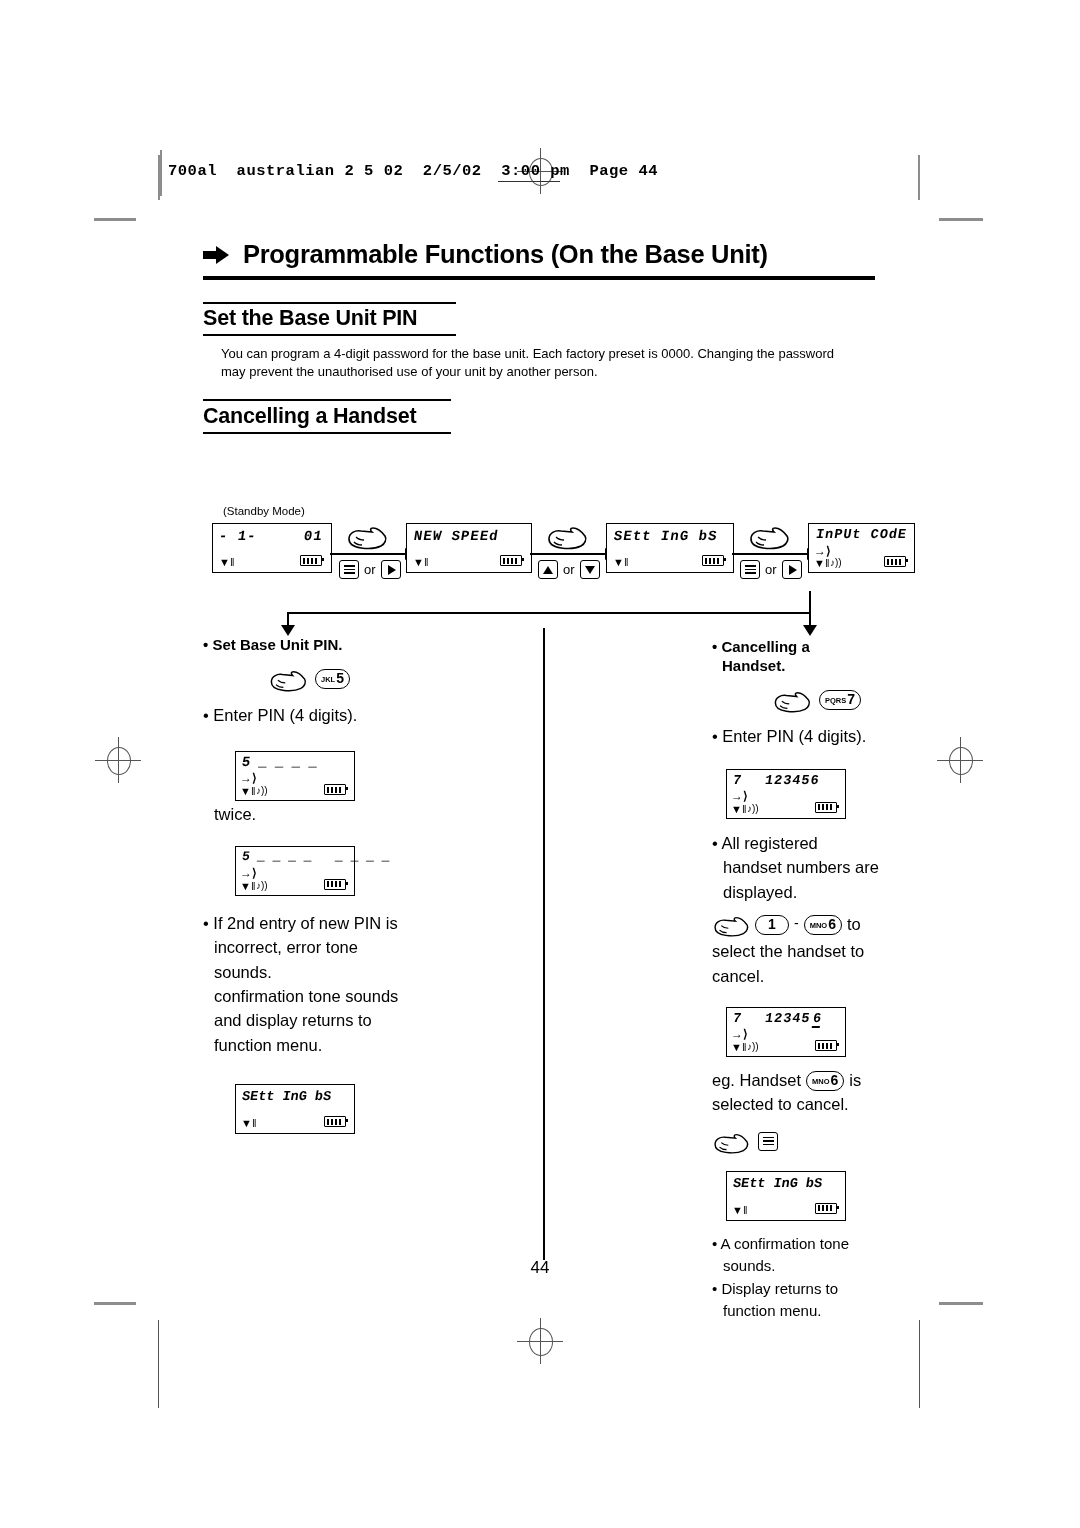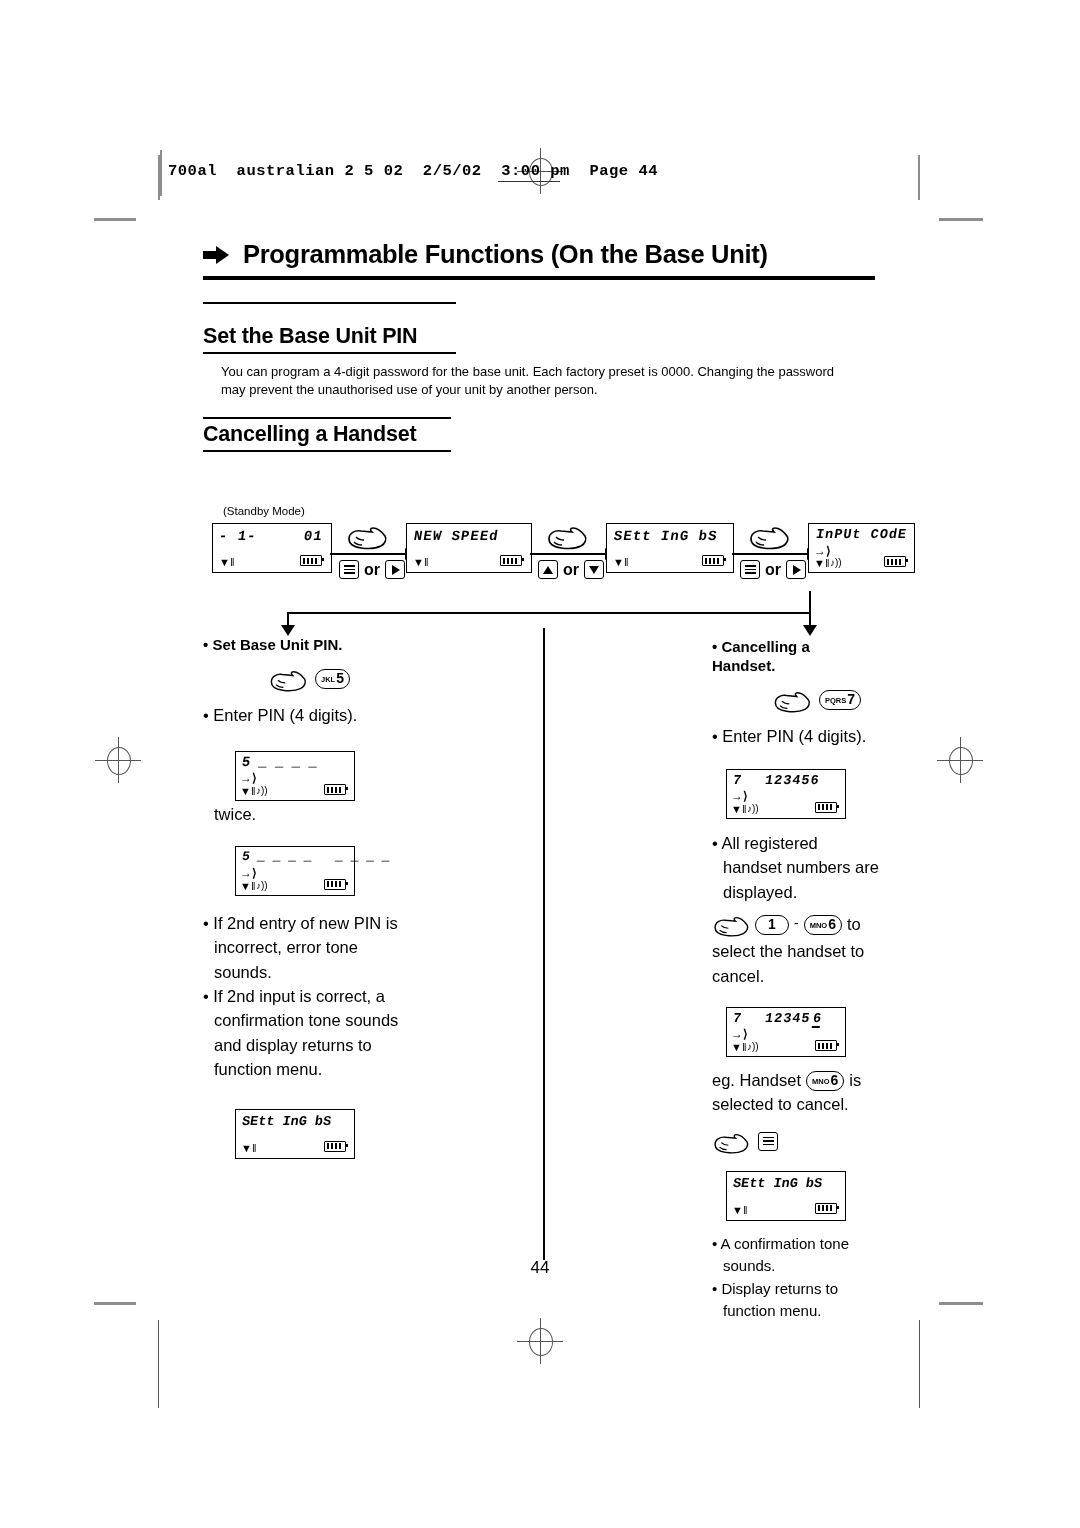--- a/index.html
+++ b/index.html
@@ -72,21 +72,21 @@
 
   .keybox{display:inline-flex;align-items:center;justify-content:center;
           width:20px;height:19px;border:1.7px solid #000;border-radius:3px;
           vertical-align:middle;box-sizing:border-box;}
   .keybox.menu{flex-direction:column;gap:2px;padding:3px 2px;}
   .keybox.menu i{display:block;width:11px;height:1.6px;background:#000;}
   .tri{width:0;height:0;}
   .tri.r{border-top:5px solid transparent;border-bottom:5px solid transparent;border-left:8px solid #000;margin-left:2px;}
   .tri.u{border-left:5px solid transparent;border-right:5px solid transparent;border-bottom:8px solid #000;}
   .tri.d{border-left:5px solid transparent;border-right:5px solid transparent;border-top:8px solid #000;}
-  .keyrow{position:absolute;display:flex;align-items:center;gap:5px;font-size:16px;font-weight:bold;}
+  .keyrow{position:absolute;display:flex;align-items:center;gap:5px;font-size:13px;font-weight:normal;}
 
   .dialkey{display:inline-flex;align-items:baseline;justify-content:center;gap:1px;
       min-width:34px;height:20px;padding:0 5px;border:1.6px solid #000;border-radius:10px;
       vertical-align:middle;box-sizing:border-box;}
   .dialkey .lt{font-size:7.5px;font-weight:bold;position:relative;top:-1px;}
   .dialkey .nm{font-size:14px;font-weight:bold;}
 
   
   .colL{position:absolute;left:203px;top:628px;width:330px;}
   .colR{position:absolute;left:712px;top:628px;width:172px;}
@@ -135,21 +135,21 @@
 
   <div class="content">
     <h1 class="title">
       <span class="arrowglyph"></span>
       <span>Programmable Functions (On the Base Unit)</span>
     </h1>
     <div class="rule-thick"></div>
 
     <div class="sub-wrap" style="margin-top:22px;">
       <div class="rule-thin"></div>
-      <h2 class="sub" style="margin-top:20px;">Set the Base Unit PIN</h2>
+      <h2 class="sub" style="margin-top:2px;">Set the Base Unit PIN</h2>
       <div class="rule-thin b" style="margin-top:3px;"></div>
     </div>
     <p class="body">You can program a 4-digit password for the base unit. Each factory preset is 0000. Changing the password may prevent the unauthorised use of your unit by another person.</p>
 
     <div class="sub-wrap narrow" style="margin-top:19px;">
       <div class="rule-thin"></div>
       <h2 class="sub" style="margin-top:3px;">Cancelling a Handset</h2>
       <div class="rule-thin b" style="margin-top:3px;"></div>
     </div>
   </div>
@@ -281,36 +281,35 @@
       <span class="inarrow" style="left:4px;top:19px;">→⟩</span>
       <span class="ant" style="left:4px;bottom:3px;">▼‖</span>
       <span class="spk" style="left:20px;bottom:4px;">♪))</span>
       <span class="batt" style="right:8px;bottom:5px;"></span>
     </div>
 
     <div class="bullet" style="margin-top:17px;">• If 2nd entry of new PIN is</div>
     <div class="bullet tight" style="margin-left:11px;">incorrect, error tone</div>
     <div class="bullet tight" style="margin-left:11px;">sounds.</div>
 
-    <div class="bullet tight" style="margin-top:3px;">• If 2nd input is correct, a</div>
     <div class="bullet tight" style="margin-left:11px;">confirmation tone sounds</div>
     <div class="bullet tight" style="margin-left:11px;">and display returns to</div>
     <div class="bullet tight" style="margin-left:11px;">function menu.</div>
 
     <div class="lcdbox" style="margin:28px 0 0 32px;width:118px;height:48px;">
       <span style="position:absolute;left:6px;top:4px;font-family:'Liberation Mono',monospace;font-weight:bold;font-size:13.5px;transform:skewX(-9deg);">SEtt InG bS</span>
       <span class="ant" style="left:5px;bottom:4px;">▼‖</span>
       <span class="batt" style="right:8px;bottom:6px;"></span>
     </div>
 
   </div>
 
   <div class="colR">
     <div class="bullethead" style="margin-top:10px;">• Cancelling a</div>
-    <div class="bullethead" style="">Handset.</div>
+    <div class="bullethead" style="margin-left:10px;">Handset.</div>
 
     <div class="inlinerow" style="margin:14px 0 0 60px;">
       <svg width="40" height="24" viewBox="0 0 42 26">
         <path d="M3 14 C3 8 9 5 15 6 L26 7 C24 5 24 3 27 3 C31 3 36 7 39 11 C41 14 39 19 35 21 C30 23.5 22 24 15 23 C8 22 3 19 3 14 Z" fill="#fff" stroke="#000" stroke-width="1.6"></path>
         <path d="M8 17 C10 19 13 20 16 20" fill="none" stroke="#000" stroke-width="1.3"></path>
         <path d="M10 12 C12 14 15 15 18 15" fill="none" stroke="#000" stroke-width="1.3"></path>
       </svg>
       <span class="dialkey">
         <span class="lt">PQRS</span>
         <span class="nm">7</span>

